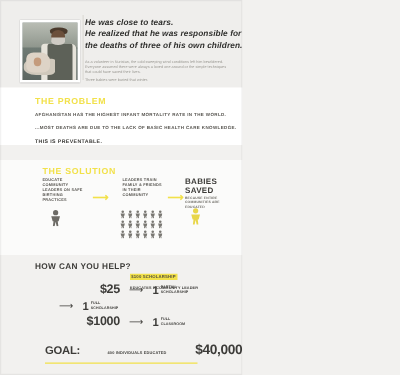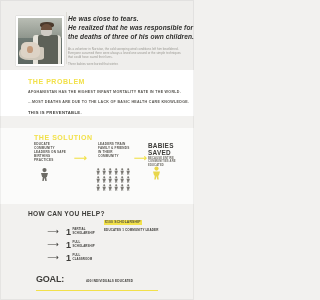--- a/index.html
+++ b/index.html
@@ -294,20 +294,21 @@
     <div class="help-head">HOW CAN YOU HELP?</div>
 
     <div class="highlight">
       <span class="hl-line1">$100 SCHOLARSHIP</span>
       <div class="hl-line2">EDUCATES 1 COMMUNITY LEADER</div>
     </div>
 
     <div class="tiers">
 
       <div class="tier">
+        <div class="tier-amt">$25</div>
         <div class="tier-arrow">⟶</div>
         <div class="tier-res">
           <span class="tier-num">1</span>
           <span class="tier-lbl">
             <span>PARTIAL</span><br>
             <span>SCHOLARSHIP</span>
           </span>
         </div>
       </div>
 
@@ -316,35 +317,37 @@
         <div class="tier-res">
           <span class="tier-num">1</span>
           <span class="tier-lbl">
             <span>FULL</span><br>
             <span>SCHOLARSHIP</span>
           </span>
         </div>
       </div>
 
       <div class="tier">
+        <div class="tier-amt">$1000</div>
         <div class="tier-arrow">⟶</div>
         <div class="tier-res">
           <span class="tier-num">1</span>
           <span class="tier-lbl">
             <span>FULL</span><br>
             <span>CLASSROOM</span>
           </span>
         </div>
       </div>
 
     </div>
   </div>
 
   <div class="goal">
     <div class="goal-inner">
       <span class="goal-word">GOAL:</span>
       <span class="goal-sub">400 INDIVIDUALS EDUCATED</span>
+      <span class="goal-amt">$40,000</span>
     </div>
     <div class="goal-rule"></div>
   </div>
 
   <div class="edge"></div>
 </div>
 
 </body></html>

